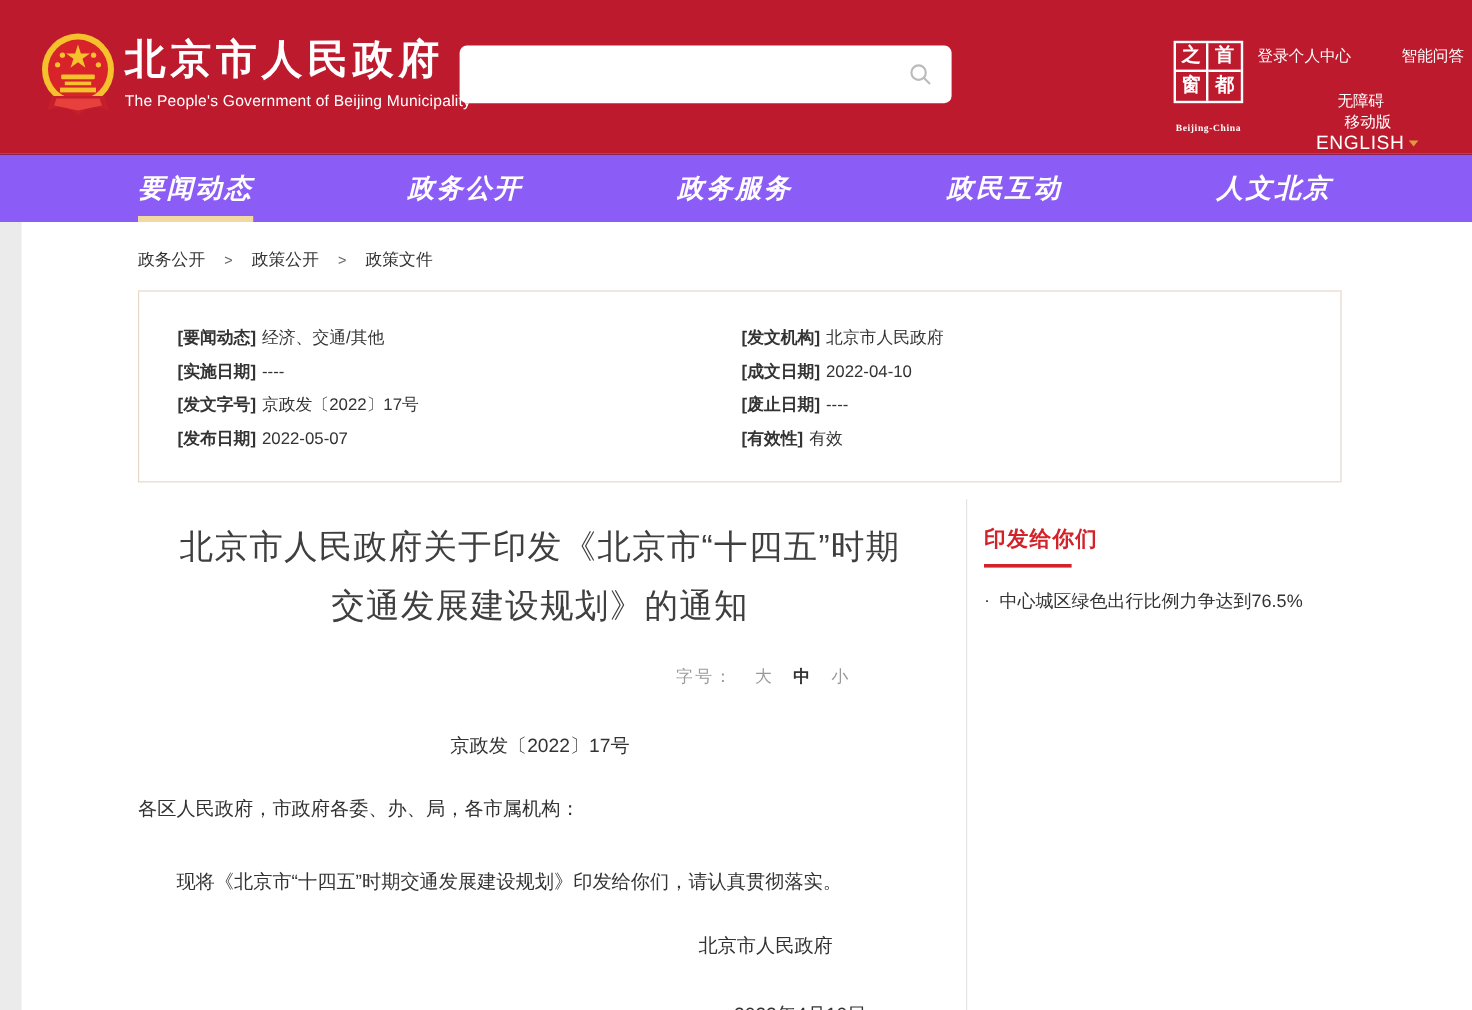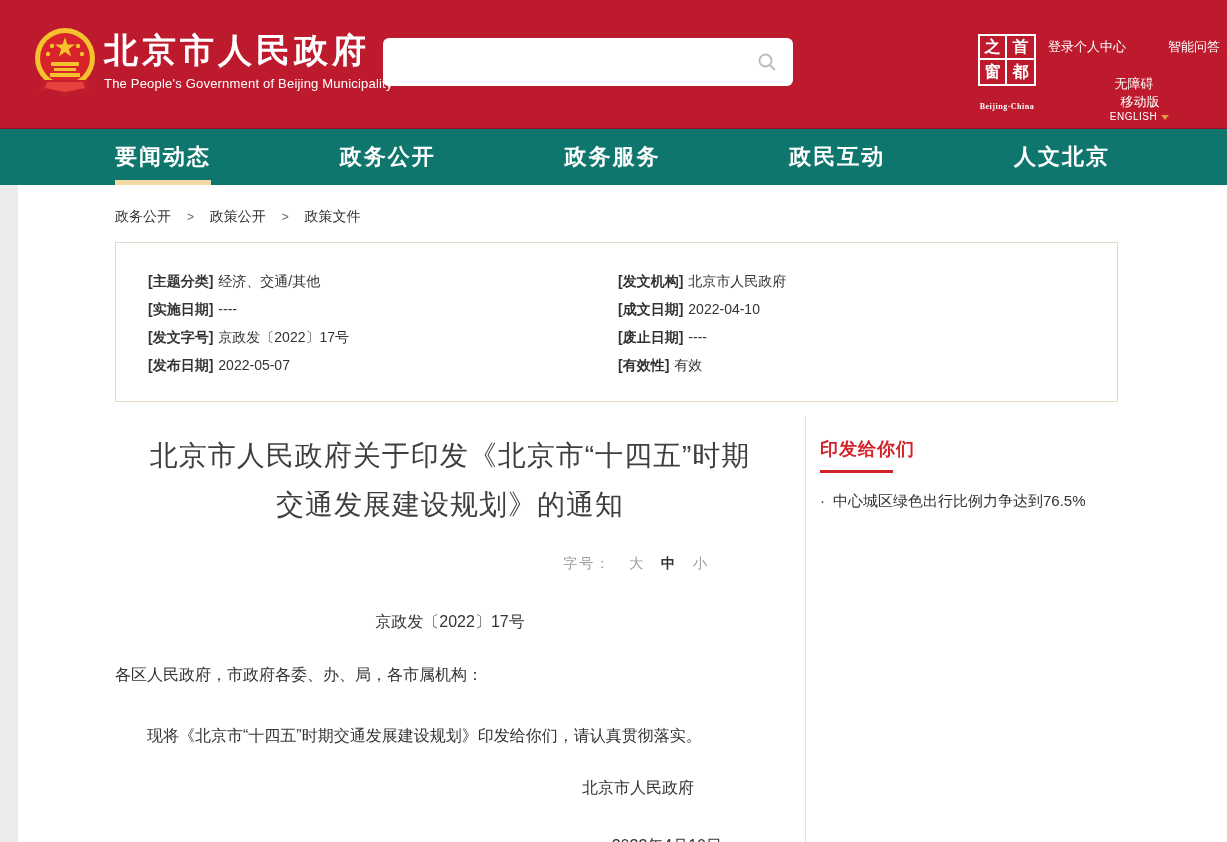--- a/index.html
+++ b/index.html
@@ -84,37 +84,38 @@
 
   .quick-links { position: absolute; left: 1048px; top: 38px; width: 172px; }
   .ql-row1 { display: flex; justify-content: space-between; }
   .ql-row2 { display: flex; align-items: center; margin-top: 19px; flex-direction: column; }
   .ql-link {
     color: #ffffff; font-size: 13px; text-decoration: none;
     cursor: pointer; white-space: nowrap;
   }
   .ql-row1 .ql-link + .ql-link { margin-left: 38px; }
   .ql-row2 .ql-mobile { margin-left: 12px; }
-  .ql-row2 .ql-english { margin-left: 11px; font-size: 10px; letter-spacing: 0.5px; }
+  .ql-row2 .ql-english { margin-left: 11px; font-size: 16px; letter-spacing: 0.5px; }
   .caret-down {
     display: inline-block;
     width: 0; height: 0;
     border-left: 4px solid transparent;
     border-right: 4px solid transparent;
     border-top: 5px solid #e09a3e;
     margin-left: 4px;
     vertical-align: middle;
   }
 
   
   .nav {
     width: 100%;
     height: 57px;
-    background: #0f766e;
+    background: #8b5cf6;
     border-top: 1px solid #8f1526;
+    font-style: italic;
   }
   .nav-inner {
     margin: 0 117px 0 115px;
     height: 100%;
     display: flex;
     justify-content: space-between;
   }
   .nav-item {
     position: relative;
     height: 100%;
@@ -305,21 +306,21 @@
       <a class="crumb">政务公开</a>
       <span class="crumb-sep">&gt;</span>
       <a class="crumb">政策公开</a>
       <span class="crumb-sep">&gt;</span>
       <a class="crumb">政策文件</a>
     </div>
 
     <div class="meta-box">
       <div class="meta-col">
         <div class="meta-row">
-          <span class="meta-label">[主题分类]</span><span class="meta-value">经济、交通/其他</span>
+          <span class="meta-label">[要闻动态]</span><span class="meta-value">经济、交通/其他</span>
         </div>
         <div class="meta-row">
           <span class="meta-label">[实施日期]</span><span class="meta-value">----</span>
         </div>
         <div class="meta-row">
           <span class="meta-label">[发文字号]</span><span class="meta-value">京政发〔2022〕17号</span>
         </div>
         <div class="meta-row">
           <span class="meta-label">[发布日期]</span><span class="meta-value">2022-05-07</span>
         </div>

